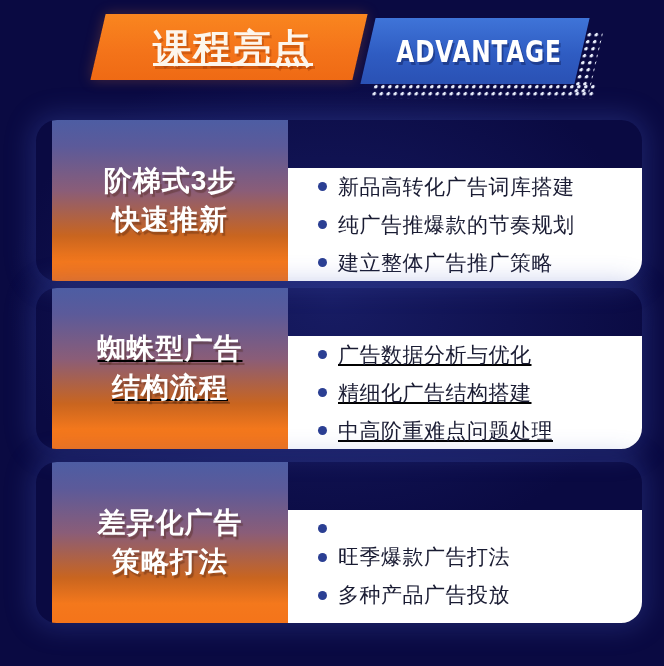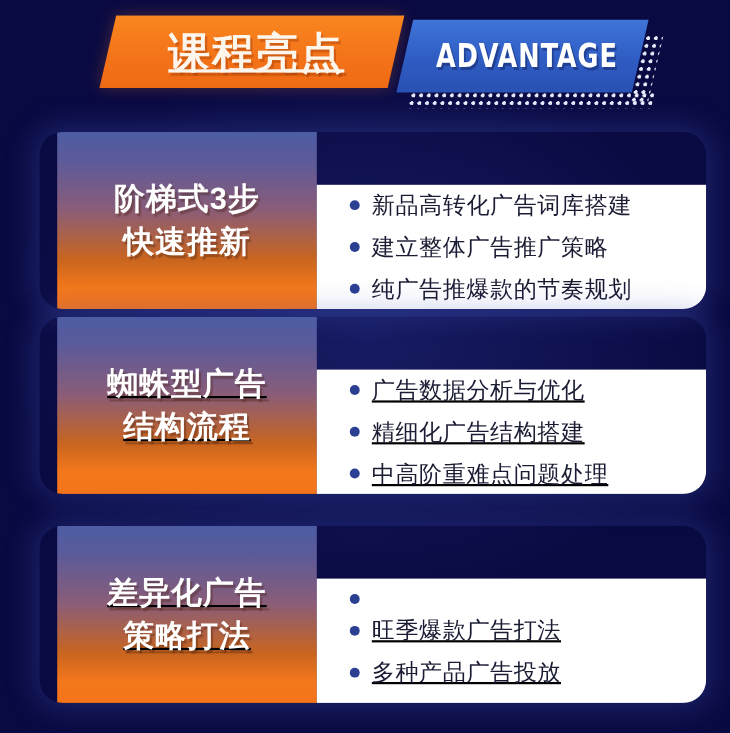--- a/index.html
+++ b/index.html
@@ -65,21 +65,21 @@
   .card{
     position:absolute;left:36px;width:590px;height:161px;
     border-radius:21px;
     display:flex;
     overflow:hidden;
     box-shadow:0 0 26px 6px rgba(70,90,190,.30);
     padding-left:16px;
   }
   .card.c1{top:120px;}
   .card.c2{top:288px;text-decoration:underline;}
-  .card.c3{top:478px;text-decoration:underline;}
+  .card.c3{top:462px;}
 
   .card-left{
     width:236px;flex:0 0 236px;
     background:linear-gradient(180deg,#4d5da3 0%,#5b5a9a 16%,#8a5d78 44%,#c9651f 72%,#f4781c 88%,#f4741a 100%);
     display:flex;flex-direction:column;align-items:center;justify-content:center;
     color:#fff;
   }
   .card-title-line{
     font-size:28px;font-weight:bold;letter-spacing:1px;line-height:1.38;
     text-shadow:2px 3px 1px rgba(70,30,10,.35);
@@ -125,25 +125,25 @@
     <div class="card-title-line">阶梯式3步</div>
     <div class="card-title-line">快速推新</div>
   </div>
   <div class="card-right">
     <div class="bullet-row">
       <span class="bullet-dot"></span>
       <span class="bullet-text">新品高转化广告词库搭建</span>
     </div>
     <div class="bullet-row">
       <span class="bullet-dot"></span>
-      <span class="bullet-text">建立整体广告推广策略</span>
+      <span class="bullet-text">纯广告推爆款的节奏规划</span>
     </div>
     <div class="bullet-row">
       <span class="bullet-dot"></span>
-      <span class="bullet-text">纯广告推爆款的节奏规划</span>
+      <span class="bullet-text">建立整体广告推广策略</span>
     </div>
   </div>
 </div>
 
 <div class="card c2">
   <div class="card-left">
     <div class="card-title-line">蜘蛛型广告</div>
     <div class="card-title-line">结构流程</div>
   </div>
   <div class="card-right">

